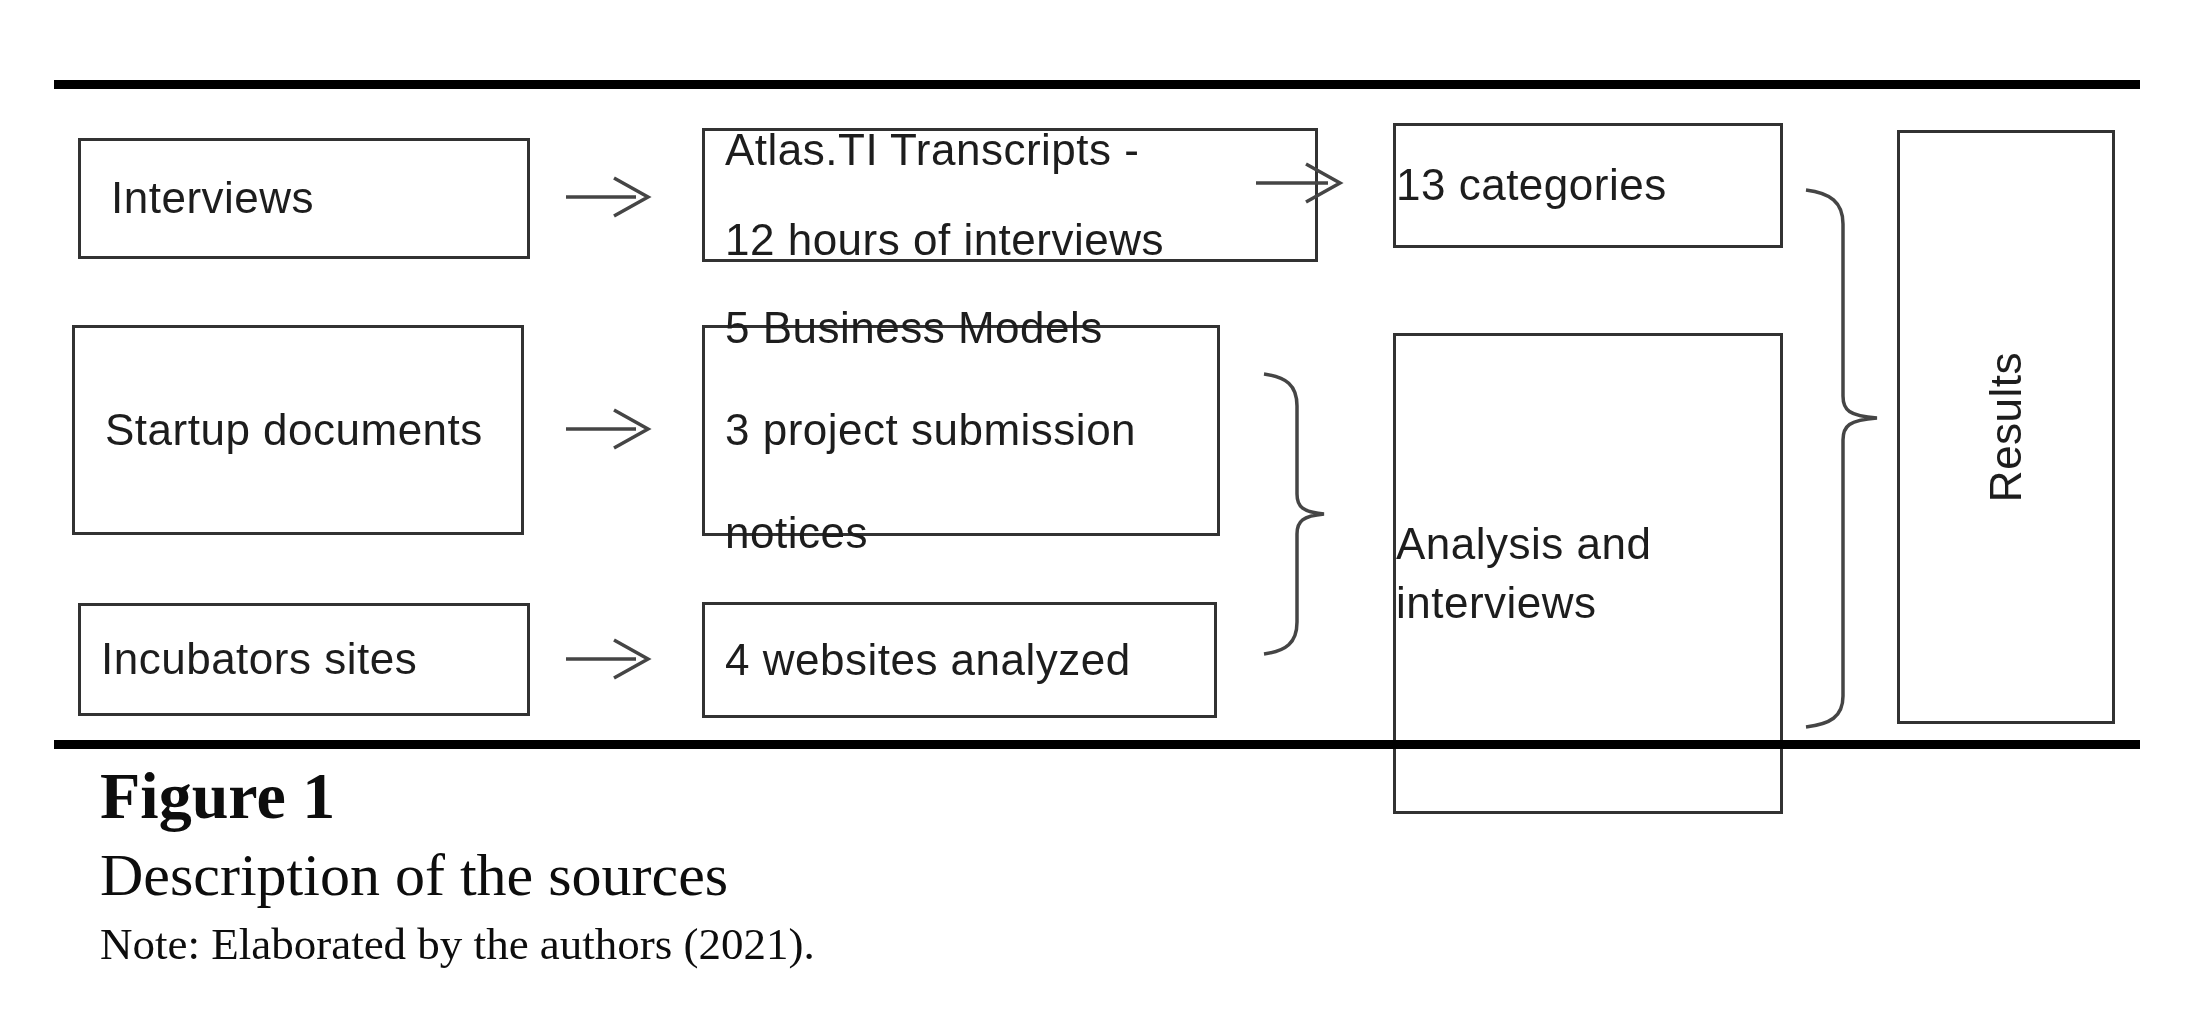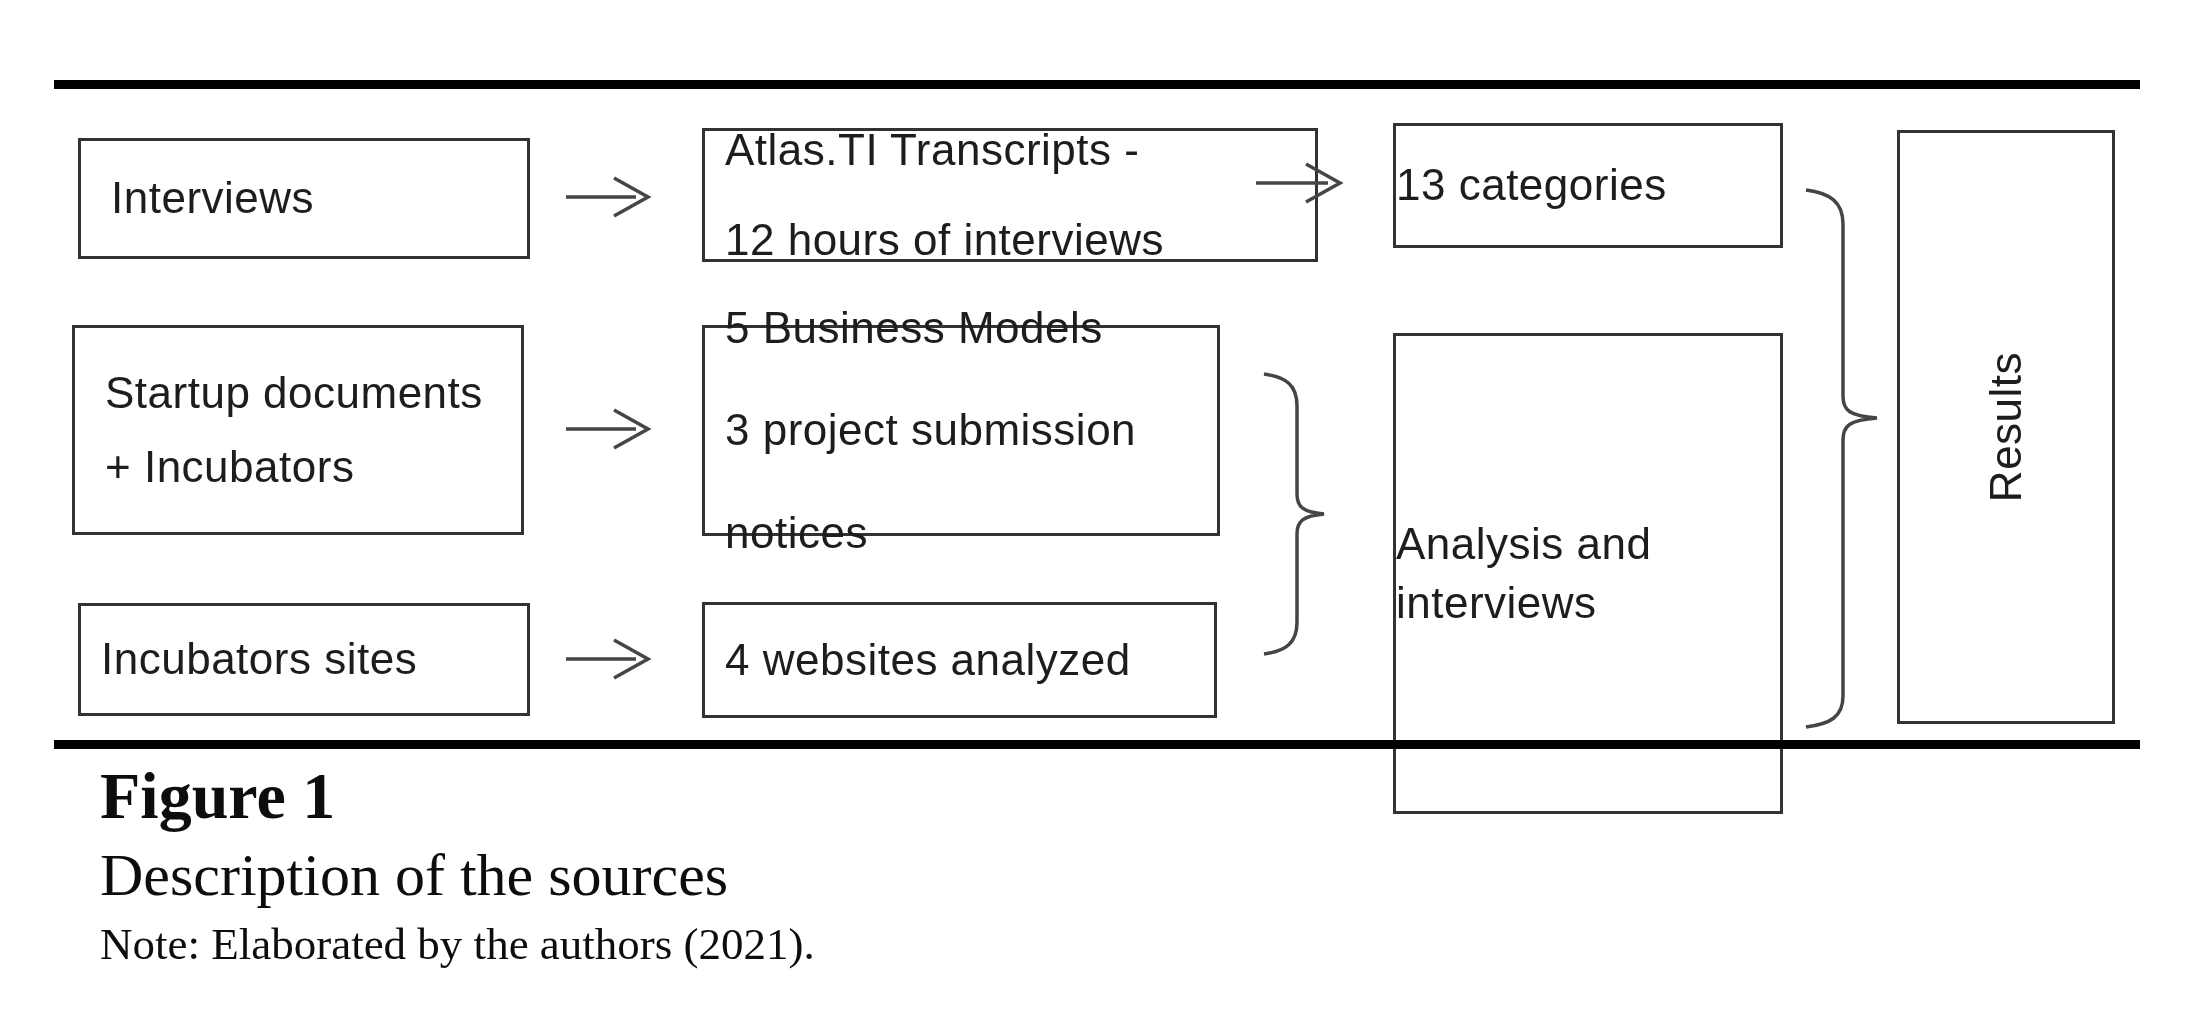--- a/index.html
+++ b/index.html
@@ -101,21 +101,20 @@
 <div class="page">
 
   <div class="rule rule-top"></div>
 
   <div class="dbox left-pad-lg box-interviews">
     <span>Interviews</span>
   </div>
 
   <div class="dbox left-pad-lg box-startup">
     <span>Startup documents</span>
-    <span>+ Incubators</span>
   </div>
 
   <div class="dbox left-pad-sm box-sites">
     <span>Incubators sites</span>
   </div>
 
   <div class="dbox left-pad-sm box-atlas">
     <span>Atlas.TI Transcripts -</span>
     <span>12 hours of interviews</span>
   </div>

